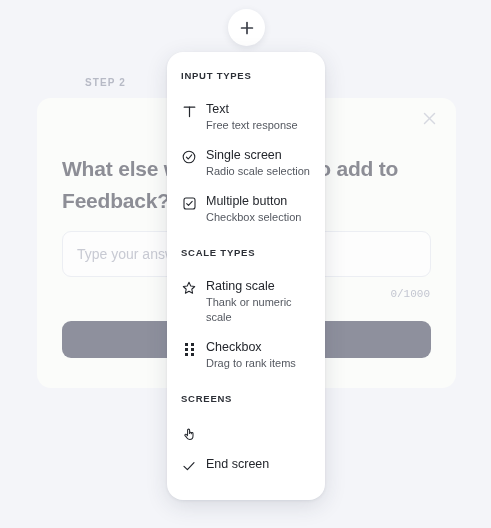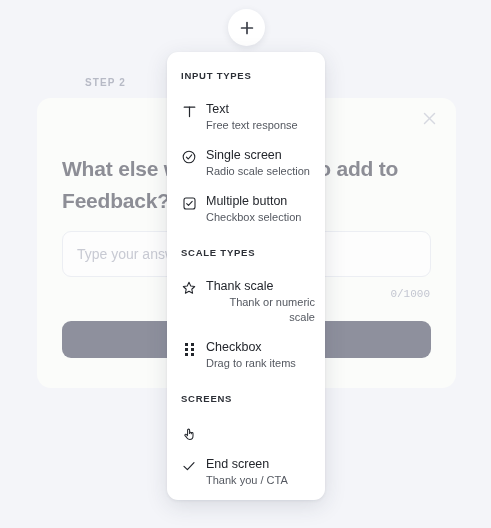--- a/index.html
+++ b/index.html
@@ -61,21 +61,21 @@
     box-shadow: 0 2px 7px rgba(40,45,70,.10);
     display: flex; align-items: center; justify-content: center;
     cursor: pointer; z-index: 5;
   }
   .add-btn svg { display: block; }
 
   
   .menu {
     position: absolute; left: 167px; top: 52px;
     width: 158px; height: 448px;
-    background: #ffffff; border-radius: 11px;
+    background: #ffffff; border-radius: 16px;
     box-shadow: 0 6px 22px rgba(40,45,70,.13), 0 1px 3px rgba(40,45,70,.08);
     overflow: hidden; z-index: 10;
     padding: 0 0 0 0;
   }
   .menu-section-title {
     font-size: 9.5px; font-weight: 700; letter-spacing: .75px;
     color: #2c2f36; text-transform: uppercase;
     padding: 0 0 0 14px;
   }
   .menu-item {
@@ -85,21 +85,21 @@
   .menu-item .ico {
     width: 16px; height: 16px; flex: 0 0 16px;
     display: flex; align-items: center; justify-content: center;
     color: #23262c; margin-top: 1px;
   }
   .menu-item .txt { display: flex; flex-direction: column; }
   .menu-item .title {
     font-size: 12.5px; color: #23262c; line-height: 15px;
   }
   .menu-item .sub {
-    font-size: 11px; color: #545860; line-height: 15px; margin-top: 1px; text-align: right;
+    font-size: 11px; color: #545860; line-height: 15px; margin-top: 1px;
   }
   .dots { display: grid; grid-template-columns: 3px 3px; gap: 2px 3px; }
   .dots i { width: 3px; height: 3px; background: #23262c; display: block; }
 </style>
 </head>
 <body>
 
 <div id="root">
 
   <div class="step-label">STEP 2</div>
@@ -183,21 +183,21 @@
     <div class="menu-section-title">SCALE TYPES</div>
 
     <div style="height:21px"></div>
     <div class="menu-item">
       <span class="ico">
         <svg width="14" height="14" viewBox="0 0 14 14" aria-hidden="true">
           <polygon points="7,1.3 8.75,5.05 12.7,5.5 9.8,8.25 10.6,12.2 7,10.25 3.4,12.2 4.2,8.25 1.3,5.5 5.25,5.05" fill="none" stroke="currentColor" stroke-width="1.05" stroke-linejoin="round"></polygon>
         </svg>
       </span>
       <span class="txt">
-        <span class="title">Thank scale</span>
+        <span class="title">Rating scale</span>
         <span class="sub">Thank or numeric scale</span>
       </span>
     </div>
 
     <div style="height:15px"></div>
     <div class="menu-item">
       <span class="ico">
         <span class="dots">
             <i></i>
             <i></i>
@@ -227,18 +227,17 @@
 
     <div style="height:15px"></div>
     <div class="menu-item">
       <span class="ico">
         <svg width="14" height="14" viewBox="0 0 14 14" aria-hidden="true">
           <polyline points="2,7.4 5.4,10.6 12,3.6" fill="none" stroke="currentColor" stroke-width="1.2" stroke-linecap="round" stroke-linejoin="round"></polyline>
         </svg>
       </span>
       <span class="txt">
         <span class="title">End screen</span>
-        <span class="sub">Thank you / CTA</span>
       </span>
     </div>
 
   </div>
 </div>
 
 </body></html>

